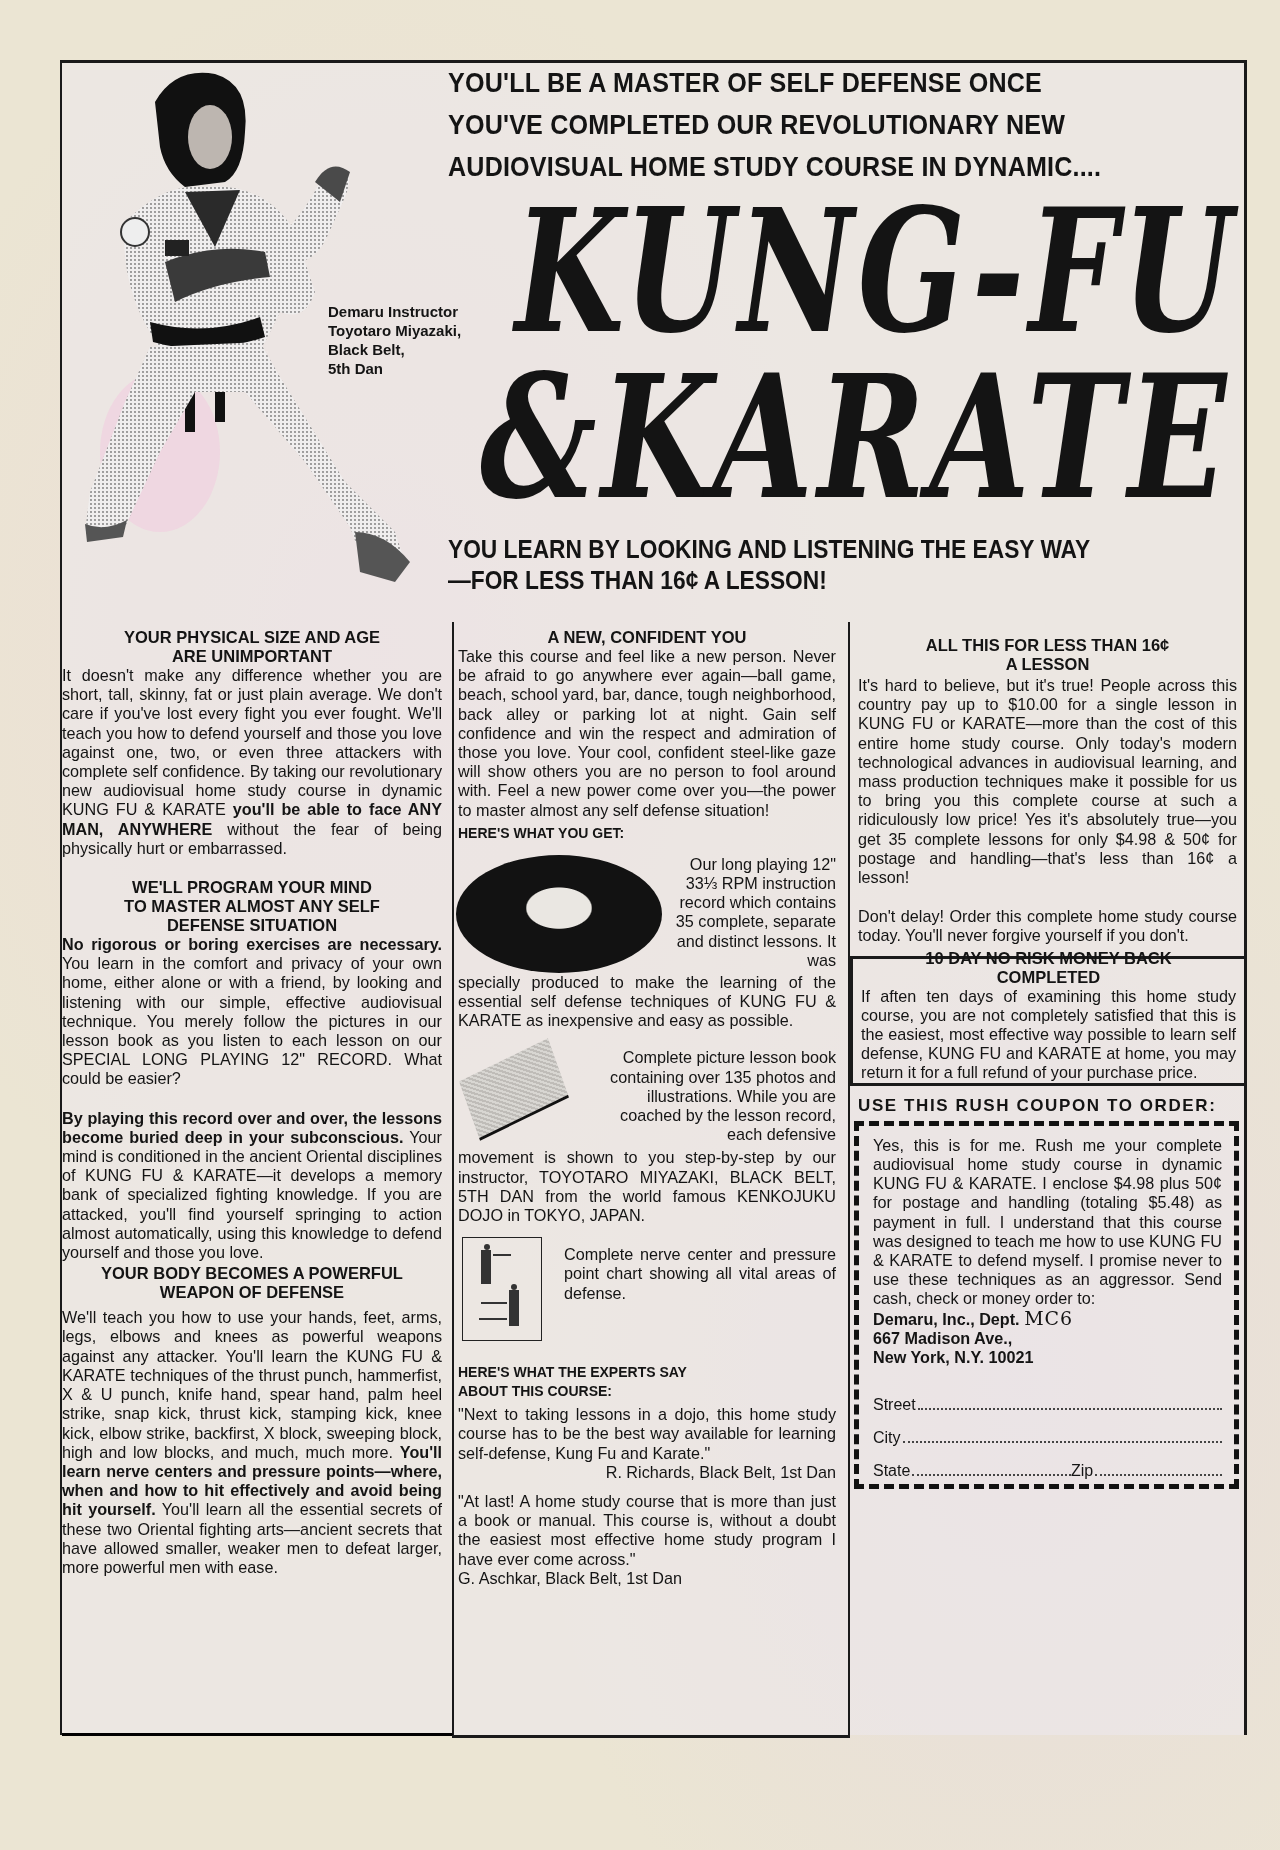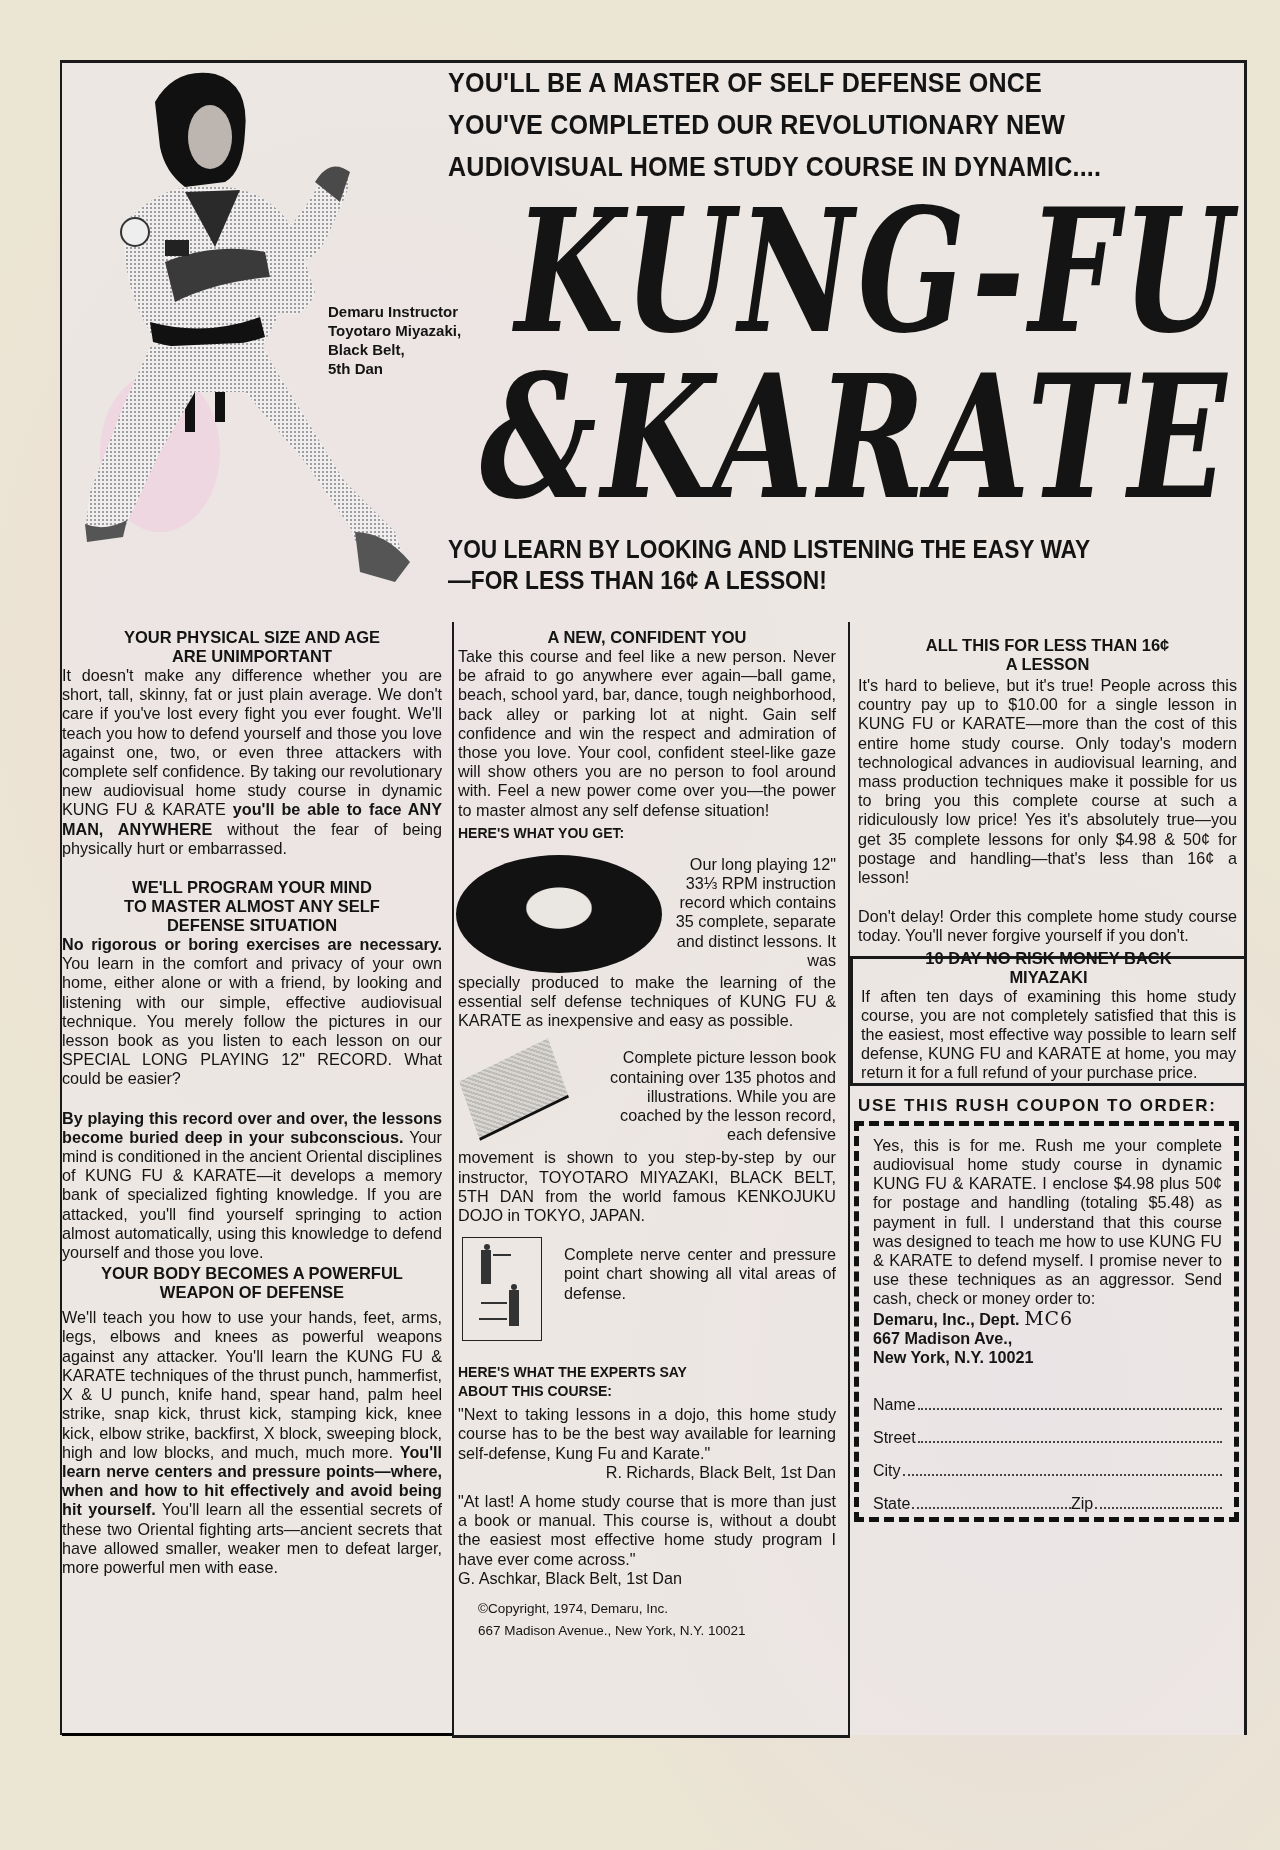--- a/index.html
+++ b/index.html
@@ -159,58 +159,50 @@
 
   <div class="hl" style="margin-top:14px">
     <div>HERE'S WHAT THE EXPERTS SAY</div>
     <div>ABOUT THIS COURSE:</div>
   </div>
   <p style="margin-top:4px">"Next to taking lessons in a dojo, this home study course has to be the best way available for learning self-defense, Kung Fu and Karate."</p>
   <p style="text-align:right">R. Richards, Black Belt, 1st Dan</p>
   <div class="gap"></div>
   <p>"At last! A home study course that is more than just a book or manual. This course is, without a doubt the easiest most effective home study program I have ever come across."</p>
   <p style="text-align:left">G. Aschkar, Black Belt, 1st Dan</p>
-  <div class="footer-small" style="padding-left:20px;text-align:left">
-    <div>©Copyright, 1974, Demaru, Inc.</div>
-    <div>667 Madison Avenue., New York, N.Y. 10021</div>
-  </div>
 </div>
 
 <div class="col col3">
   <div style="height:14px"></div>
   <div class="h">
     <div>ALL THIS FOR LESS THAN 16¢</div>
     <div>A LESSON</div>
   </div>
   <p style="margin-top:2px">It's hard to believe, but it's true! People across this country pay up to $10.00 for a single lesson in KUNG FU or KARATE—more than the cost of this entire home study course. Only today's modern technological advances in audiovisual learning, and mass production techniques make it possible for us to bring you this complete course at such a ridiculously low price! Yes it's absolutely true—you get 35 complete lessons for only $4.98 &amp; 50¢ for postage and handling—that's less than 16¢ a lesson!</p>
   <div class="gap2"></div>
   <p>Don't delay! Order this complete home study course today. You'll never forgive yourself if you don't.</p>
 
   <div class="guarantee">
     <div class="guarantee-title">
       <div>10 DAY NO RISK MONEY BACK</div>
-      <div>MIYAZAKI</div>
+      <div>COMPLETED</div>
     </div>
     <p>If aften ten days of examining this home study course, you are not completely satisfied that this is the easiest, most effective way possible to learn self defense, KUNG FU and KARATE at home, you may return it for a full refund of your purchase price.</p>
   </div>
 
   <div class="coupon-head">USE THIS RUSH COUPON TO ORDER:</div>
 
   <div class="coupon">
     <p>Yes, this is for me. Rush me your complete audiovisual home study course in dynamic KUNG FU &amp; KARATE. I enclose $4.98 plus 50¢ for postage and handling (totaling $5.48) as payment in full. I understand that this course was designed to teach me how to use KUNG FU &amp; KARATE to defend myself. I promise never to use these techniques as an aggressor. Send cash, check or money order to:</p>
     <div class="b">
       <div><span>Demaru, Inc., Dept. </span><span class="mc6">MC6</span></div>
       <div>667 Madison Ave.,</div>
       <div>New York, N.Y. 10021</div>
     </div>
     <div style="height:14px"></div>
-    <div class="field">
-        <span>Name</span>
-        <span class="dots"></span>
-      </div>
     <div class="field">
         <span>Street</span>
         <span class="dots"></span>
       </div>
     <div class="field">
         <span>City</span>
         <span class="dots"></span>
       </div>
     <div class="field">
         <span>State</span>

